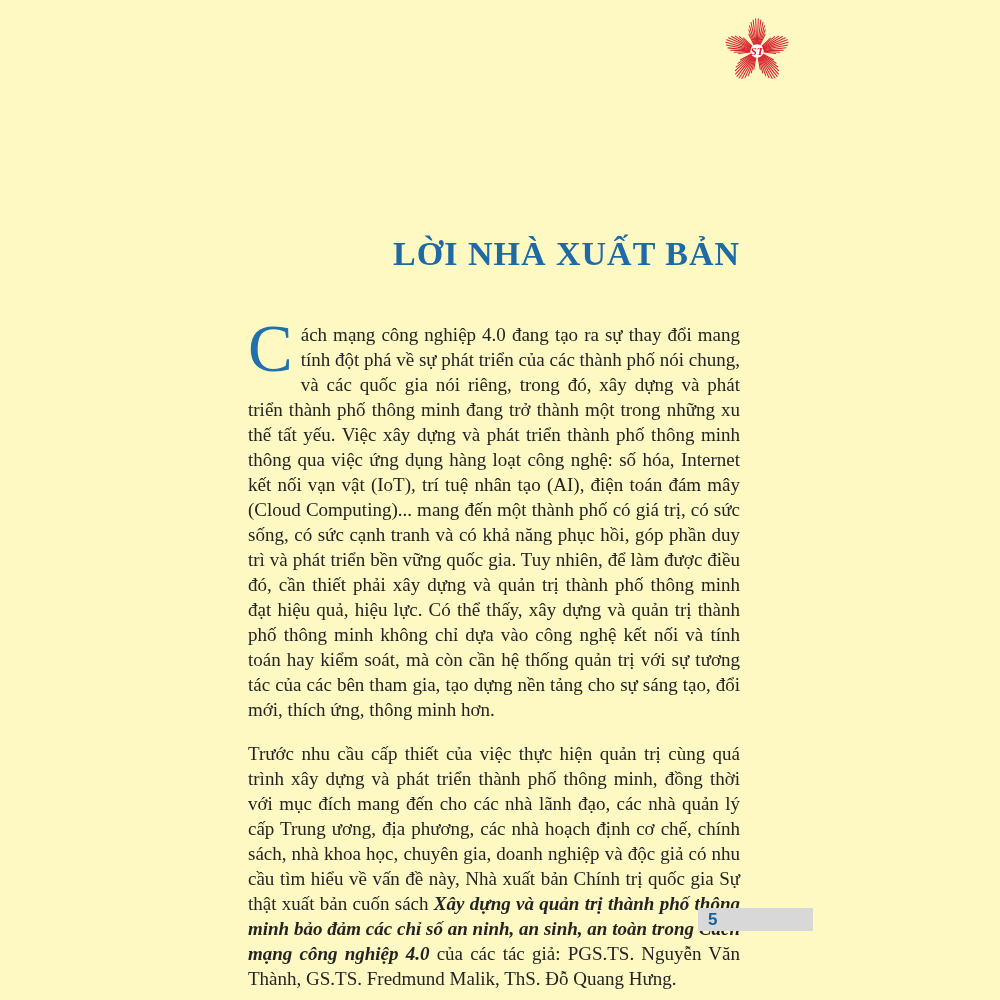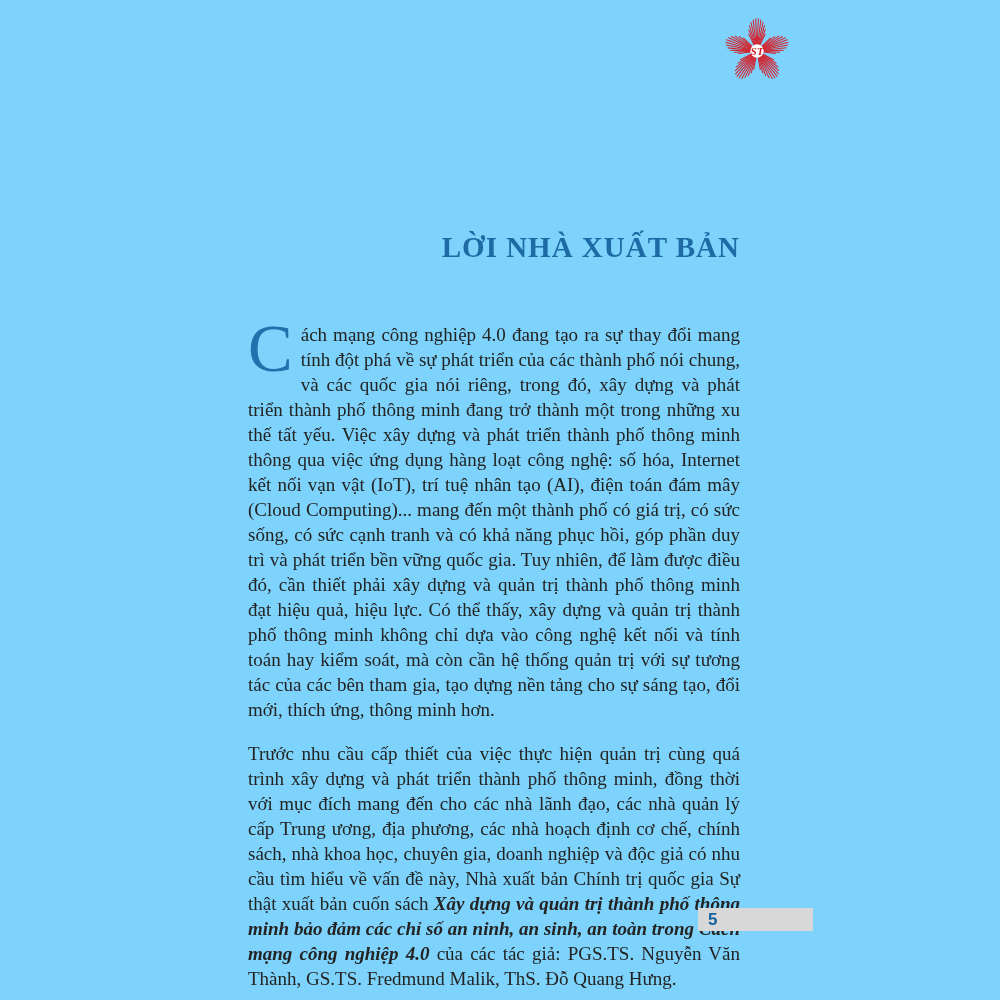--- a/index.html
+++ b/index.html
@@ -3,33 +3,33 @@
 <meta charset="utf-8">
 <style>
   html, body { margin: 0; padding: 0; }
   body {
     width: 1000px; height: 1000px;
     background: #ffffff;
     font-family: "Liberation Serif", serif;
     position: relative;
     overflow: hidden;
   }
-  .page { position: absolute; inset: 0; background: #7dd3fc; }
+  .page { position: absolute; inset: 0; background: #fef9c3; }
 
   .logo {
     position: absolute; left: 724px; top: 18px;
     width: 66px; height: 66px;
   }
   .logo svg { width: 100%; height: 100%; display: block; }
 
   .page-title {
     position: absolute; left: 248px; top: 212px; width: 492px;
     text-align: right;
     font-family: "Liberation Serif", serif;
-    font-size: 29px; letter-spacing: 1px;
+    font-size: 34px; letter-spacing: 1px;
     color: #1d6aa5;
     white-space: nowrap;
   }
 
   .body-text {
     position: absolute; left: 248px; top: 303px; width: 492px;
     font-family: "Liberation Serif", serif;
     font-size: 19px; line-height: 25px;
     color: #232323;
     text-align: justify;

